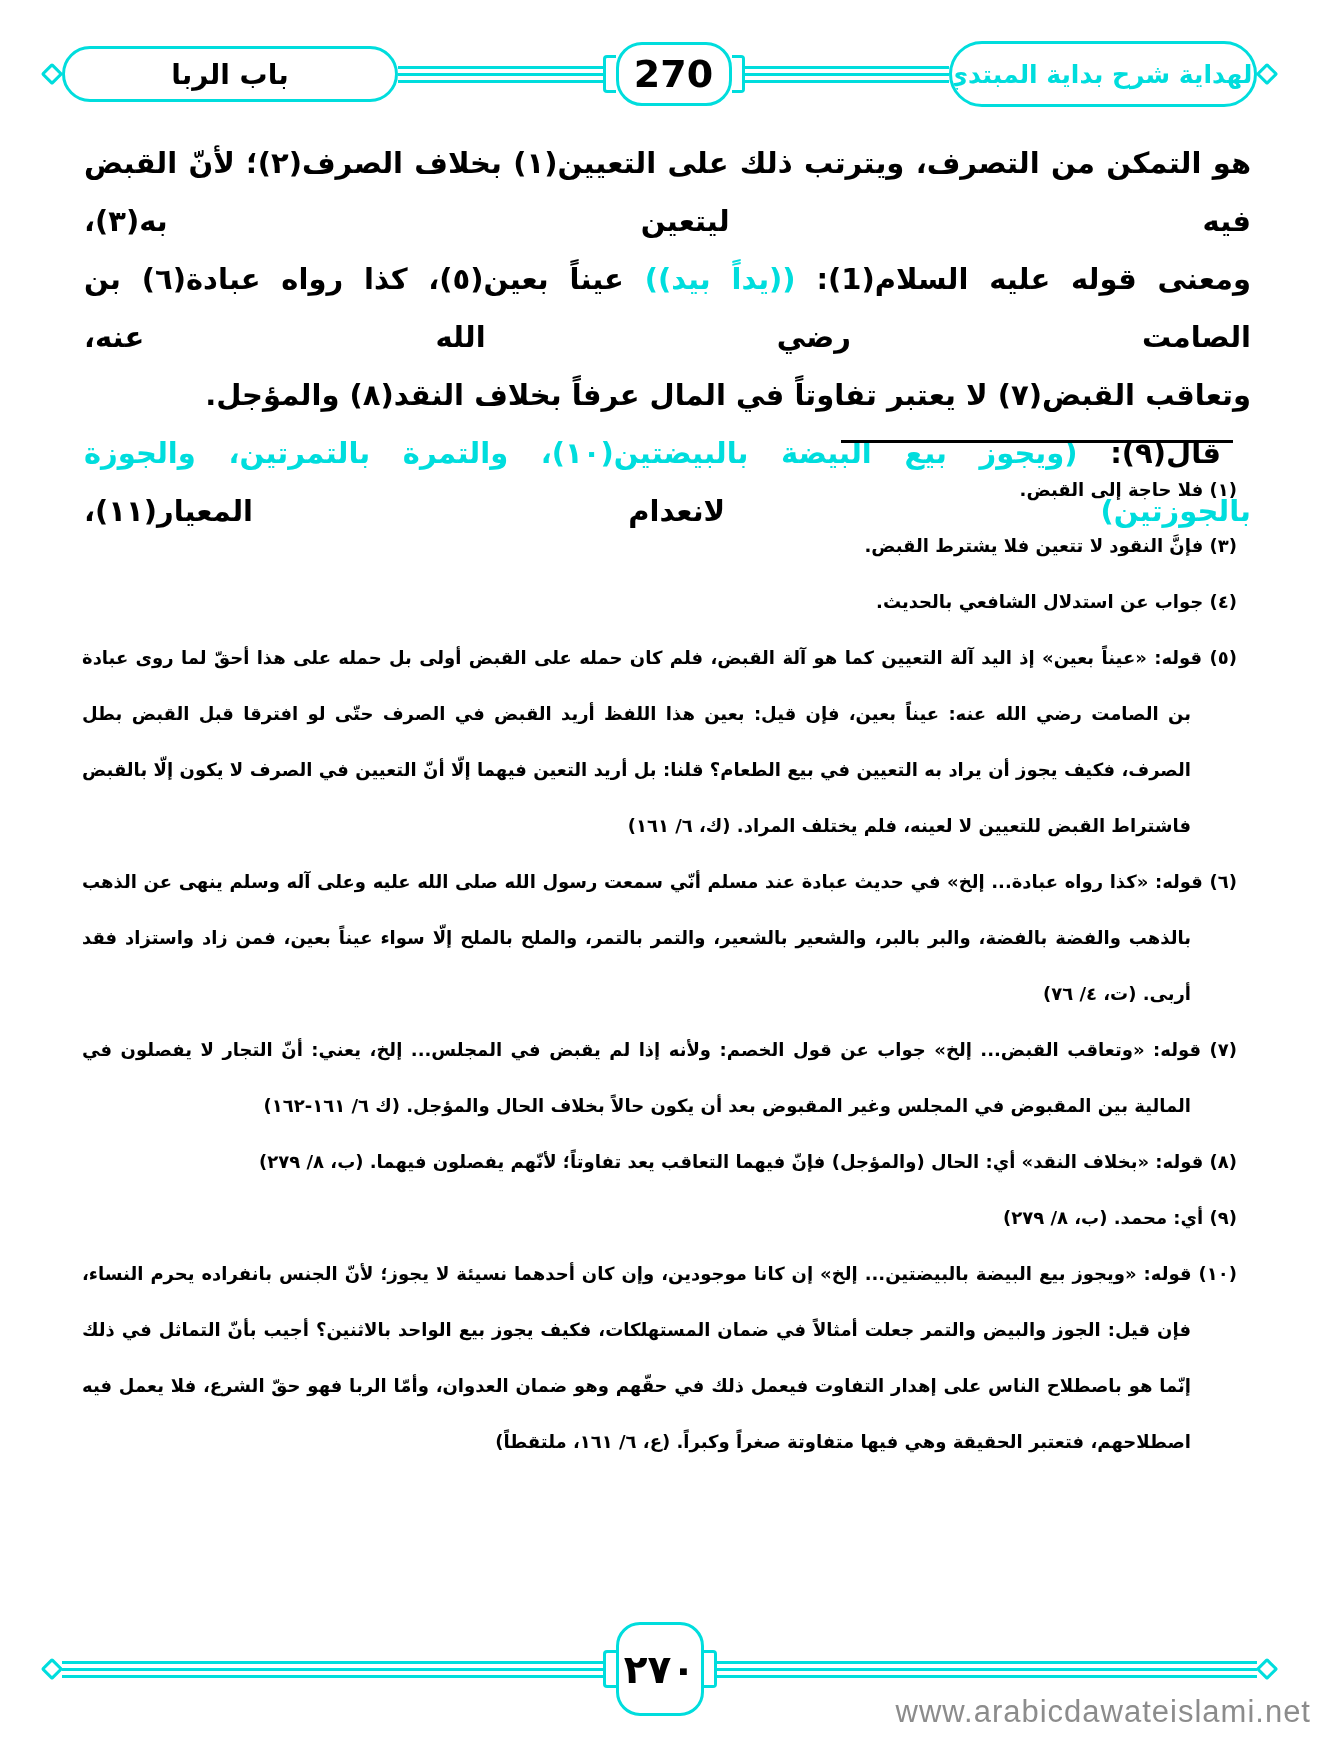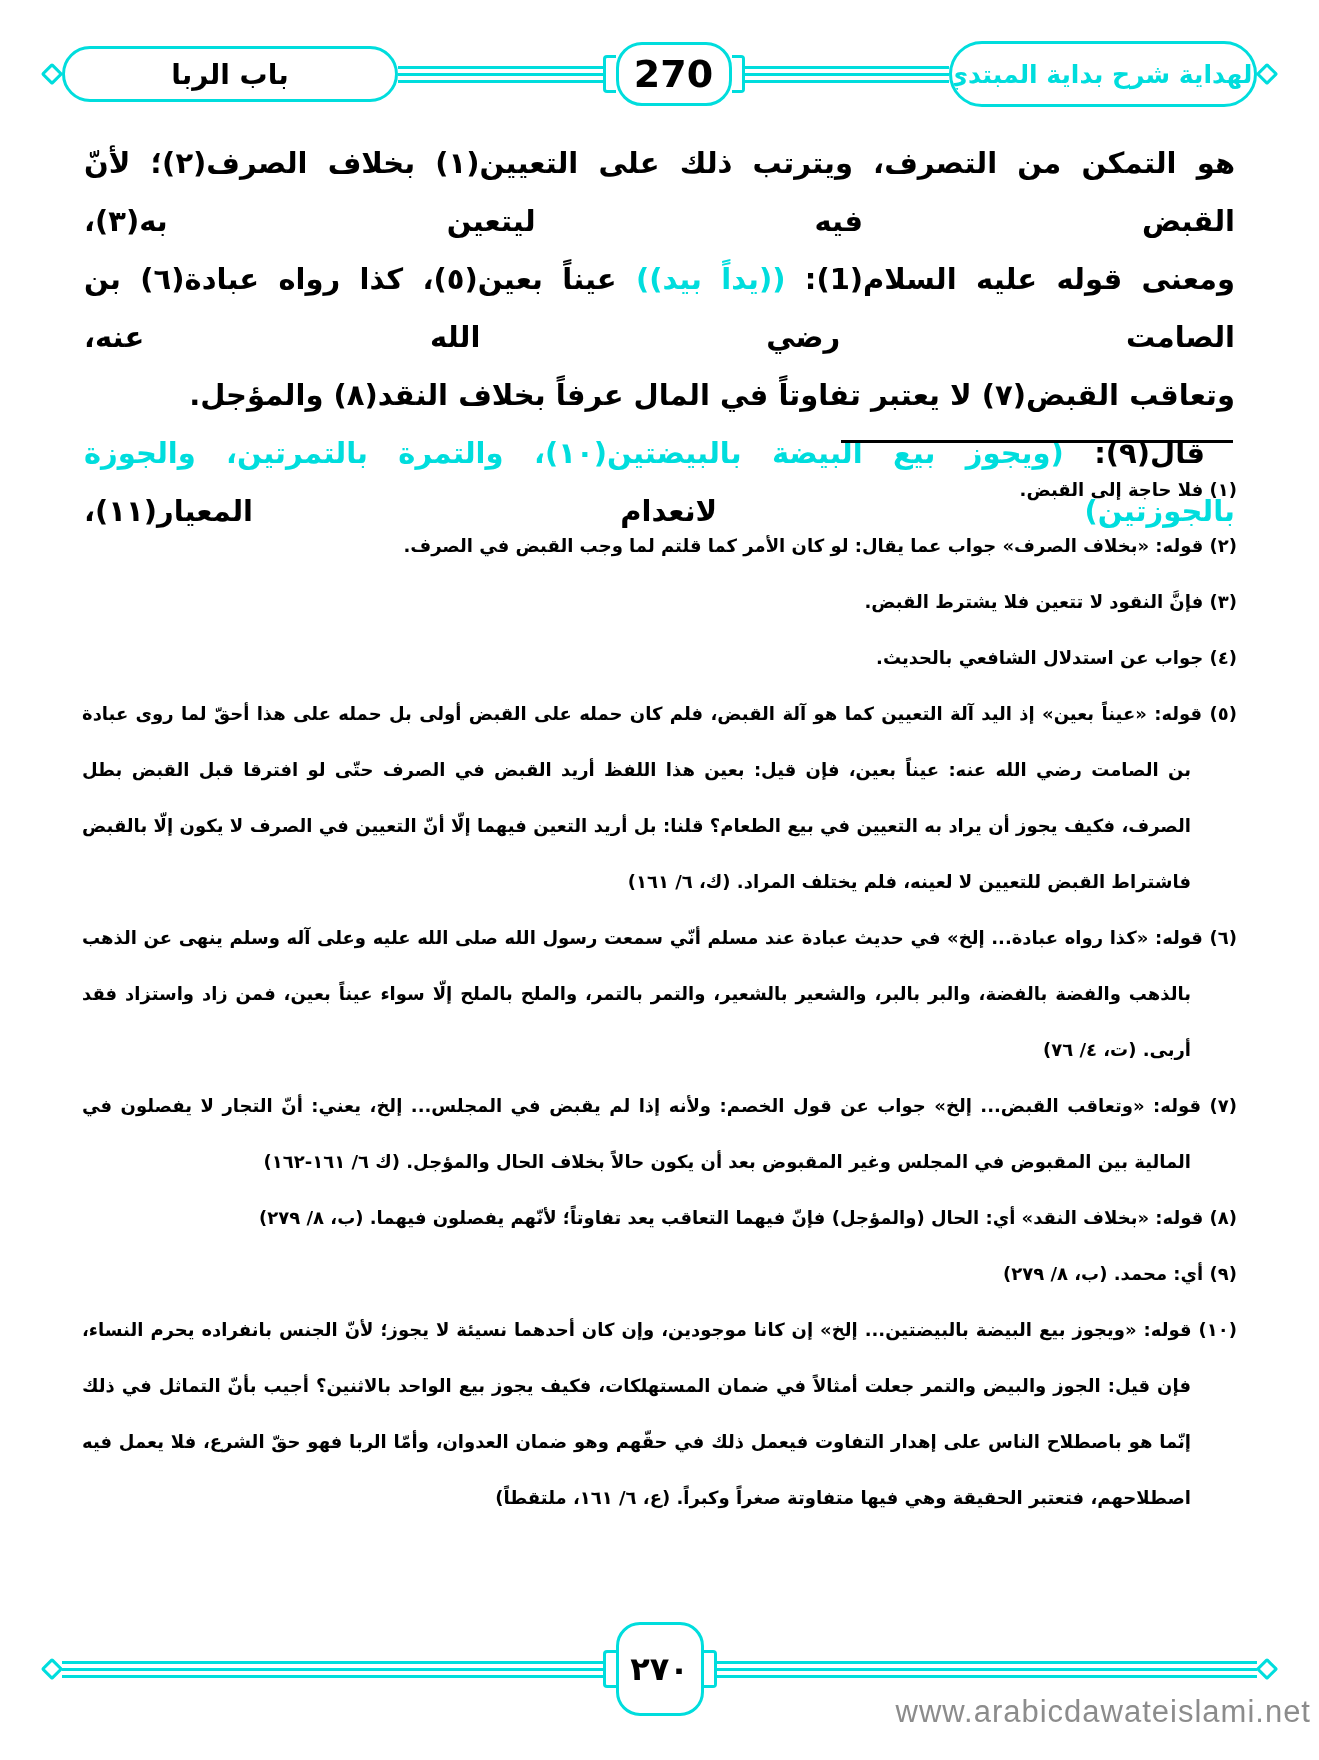--- a/index.html
+++ b/index.html
@@ -62,25 +62,25 @@
     flex:0 0 auto;width:308px;height:66px;
     border:3px solid var(--accent);border-radius:33px;
     display:flex;align-items:center;justify-content:center;
     font-size:25px;font-weight:bold;color:var(--accent);
     direction:rtl;white-space:nowrap;overflow:hidden;
   }
   .page-oct{
     flex:0 0 auto;width:88px;height:94px;
     border:3px solid var(--accent);border-radius:24px;
     display:flex;align-items:center;justify-content:center;
-    font-size:32px;font-weight:bold;color:var(--ink);
+    font-size:39px;font-weight:bold;color:var(--ink);
   }
   
   .body-text{
-    position:absolute;top:134px;left:84px;right:84px;
+    position:absolute;top:134px;left:84px;right:68px;
     direction:rtl;
     font-size:29px;font-weight:bold;line-height:58px;
     color:var(--ink);
   }
   .bline{text-align:justify;text-align-last:justify;}
   .bline.lastline{text-align:center;text-align-last:right;}
   .bline.indent{text-indent:30px;}
   .hl{color:var(--accent);}
   
   .fn-sep{
@@ -142,21 +142,20 @@
     </div>
     <div class="bline indent">
       <span>قال(٩): </span><span class="hl">(ويجوز بيع البيضة بالبيضتين(١٠)، والتمرة بالتمرتين، والجوزة بالجوزتين)</span><span> لانعدام المعيار(١١)،</span>
     </div>
   </div>
 
   <div class="fn-sep"></div>
 
   <div class="footnotes">
     <p><span>(١)</span> <span>فلا حاجة إلى القبض.</span></p>
-    <p><span>(٢)</span> <span>قوله: «بخلاف الصرف» جواب عما يقال: لو كان الأمر كما قلتم لما وجب القبض في الصرف.</span></p>
     <p><span>(٣)</span> <span>فإنَّ النقود لا تتعين فلا يشترط القبض.</span></p>
     <p><span>(٤)</span> <span>جواب عن استدلال الشافعي بالحديث.</span></p>
     <p><span>(٥)</span> <span>قوله: «عيناً بعين» إذ اليد آلة التعيين كما هو آلة القبض، فلم كان حمله على القبض أولى بل حمله على هذا أحقّ لما روى عبادة بن الصامت رضي الله عنه: عيناً بعين، فإن قيل: بعين هذا اللفظ أريد القبض في الصرف حتّى لو افترقا قبل القبض بطل الصرف، فكيف يجوز أن يراد به التعيين في بيع الطعام؟ قلنا: بل أريد التعين فيهما إلّا أنّ التعيين في الصرف لا يكون إلّا بالقبض فاشتراط القبض للتعيين لا لعينه، فلم يختلف المراد. (ك، ٦/ ١٦١)</span></p>
     <p><span>(٦)</span> <span>قوله: «كذا رواه عبادة... إلخ» في حديث عبادة عند مسلم أنّي سمعت رسول الله صلى الله عليه وعلى آله وسلم ينهى عن الذهب بالذهب والفضة بالفضة، والبر بالبر، والشعير بالشعير، والتمر بالتمر، والملح بالملح إلّا سواء عيناً بعين، فمن زاد واستزاد فقد أربى. (ت، ٤/ ٧٦)</span></p>
     <p><span>(٧)</span> <span>قوله: «وتعاقب القبض... إلخ» جواب عن قول الخصم: ولأنه إذا لم يقبض في المجلس... إلخ، يعني: أنّ التجار لا يفصلون في المالية بين المقبوض في المجلس وغير المقبوض بعد أن يكون حالاً بخلاف الحال والمؤجل. (ك ٦/ ١٦١-١٦٢)</span></p>
     <p><span>(٨)</span> <span>قوله: «بخلاف النقد» أي: الحال (والمؤجل) فإنّ فيهما التعاقب يعد تفاوتاً؛ لأنّهم يفصلون فيهما. (ب، ٨/ ٢٧٩)</span></p>
     <p><span>(٩)</span> <span>أي: محمد. (ب، ٨/ ٢٧٩)</span></p>
     <p><span>(١٠)</span> <span>قوله: «ويجوز بيع البيضة بالبيضتين... إلخ» إن كانا موجودين، وإن كان أحدهما نسيئة لا يجوز؛ لأنّ الجنس بانفراده يحرم النساء، فإن قيل: الجوز والبيض والتمر جعلت أمثالاً في ضمان المستهلكات، فكيف يجوز بيع الواحد بالاثنين؟ أجيب بأنّ التماثل في ذلك إنّما هو باصطلاح الناس على إهدار التفاوت فيعمل ذلك في حقّهم وهو ضمان العدوان، وأمّا الربا فهو حقّ الشرع، فلا يعمل فيه اصطلاحهم، فتعتبر الحقيقة وهي فيها متفاوتة صغراً وكبراً. (ع، ٦/ ١٦١، ملتقطاً)</span></p>
     <p> </p>
   </div>

